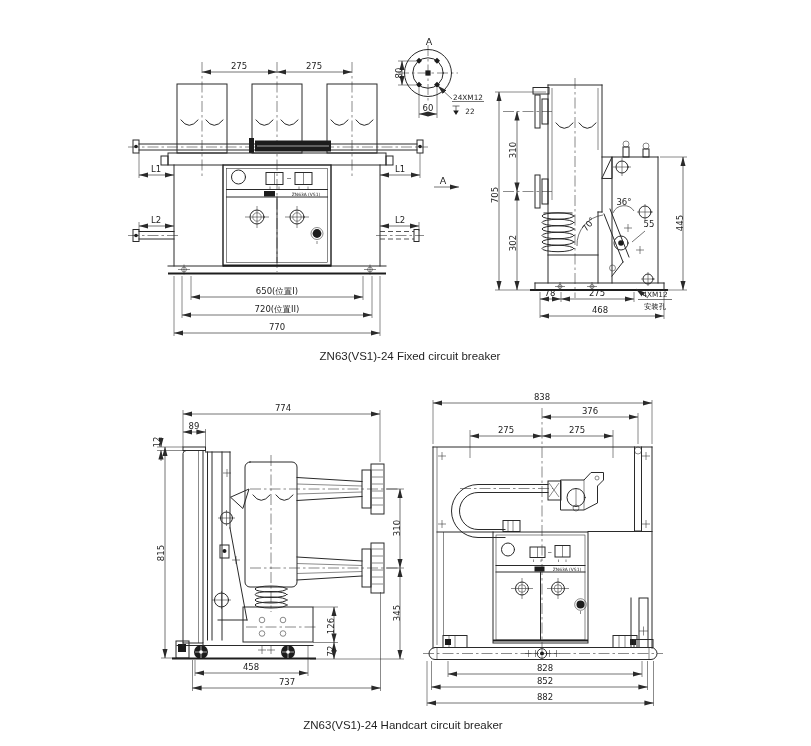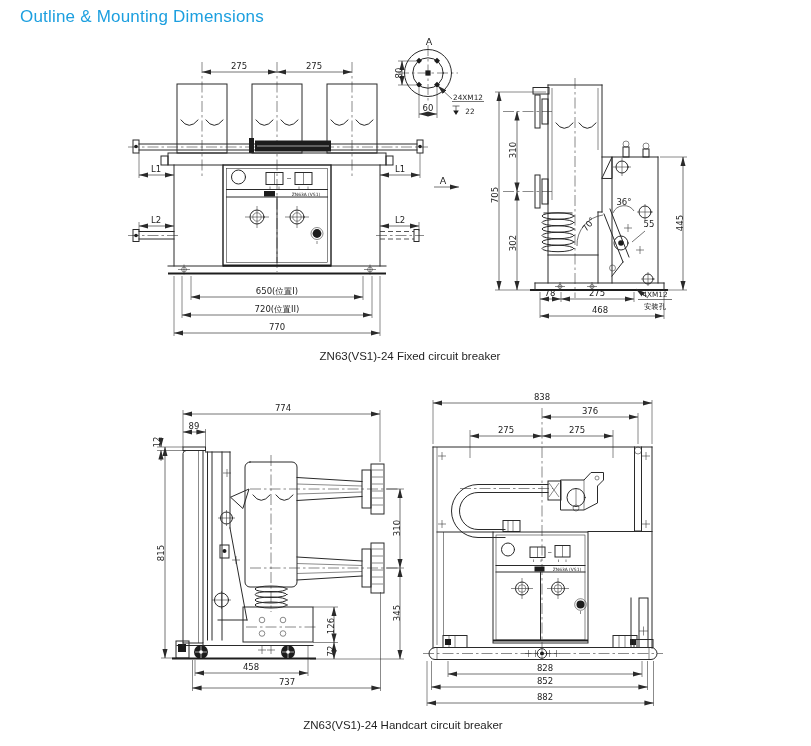--- a/index.html
+++ b/index.html
@@ -20,21 +20,20 @@
   .t{font:8.5px "DejaVu Sans",sans-serif;fill:#1d1d1d;text-anchor:middle}
   .t7{font:7.3px "DejaVu Sans",sans-serif;fill:#1d1d1d;text-anchor:middle}
   .t9{font:9.5px "DejaVu Sans",sans-serif;fill:#1d1d1d;text-anchor:middle}
   .tt{font:4.4px "DejaVu Sans",sans-serif;fill:#1d1d1d;text-anchor:middle}
   .cap{font:11.5px "Liberation Sans",sans-serif;fill:#1f1f1f;text-anchor:middle}
 </style>
 </head>
 <body>
 
 <div class="stage">
-  <div class="page-title">Outline &amp; Mounting Dimensions</div>
 
   <svg width="811" height="746" viewBox="0 0 811 746">
     <defs>
       <marker id="ar" viewBox="0 0 10 6" refX="9.6" refY="3" markerWidth="9.5" markerHeight="6" orient="auto-start-reverse" markerUnits="userSpaceOnUse">
         <path d="M0,0.3 L10,3 L0,5.7 Z" fill="#2a2a2a"></path>
       </marker>
     </defs>
 
     <g>
 

